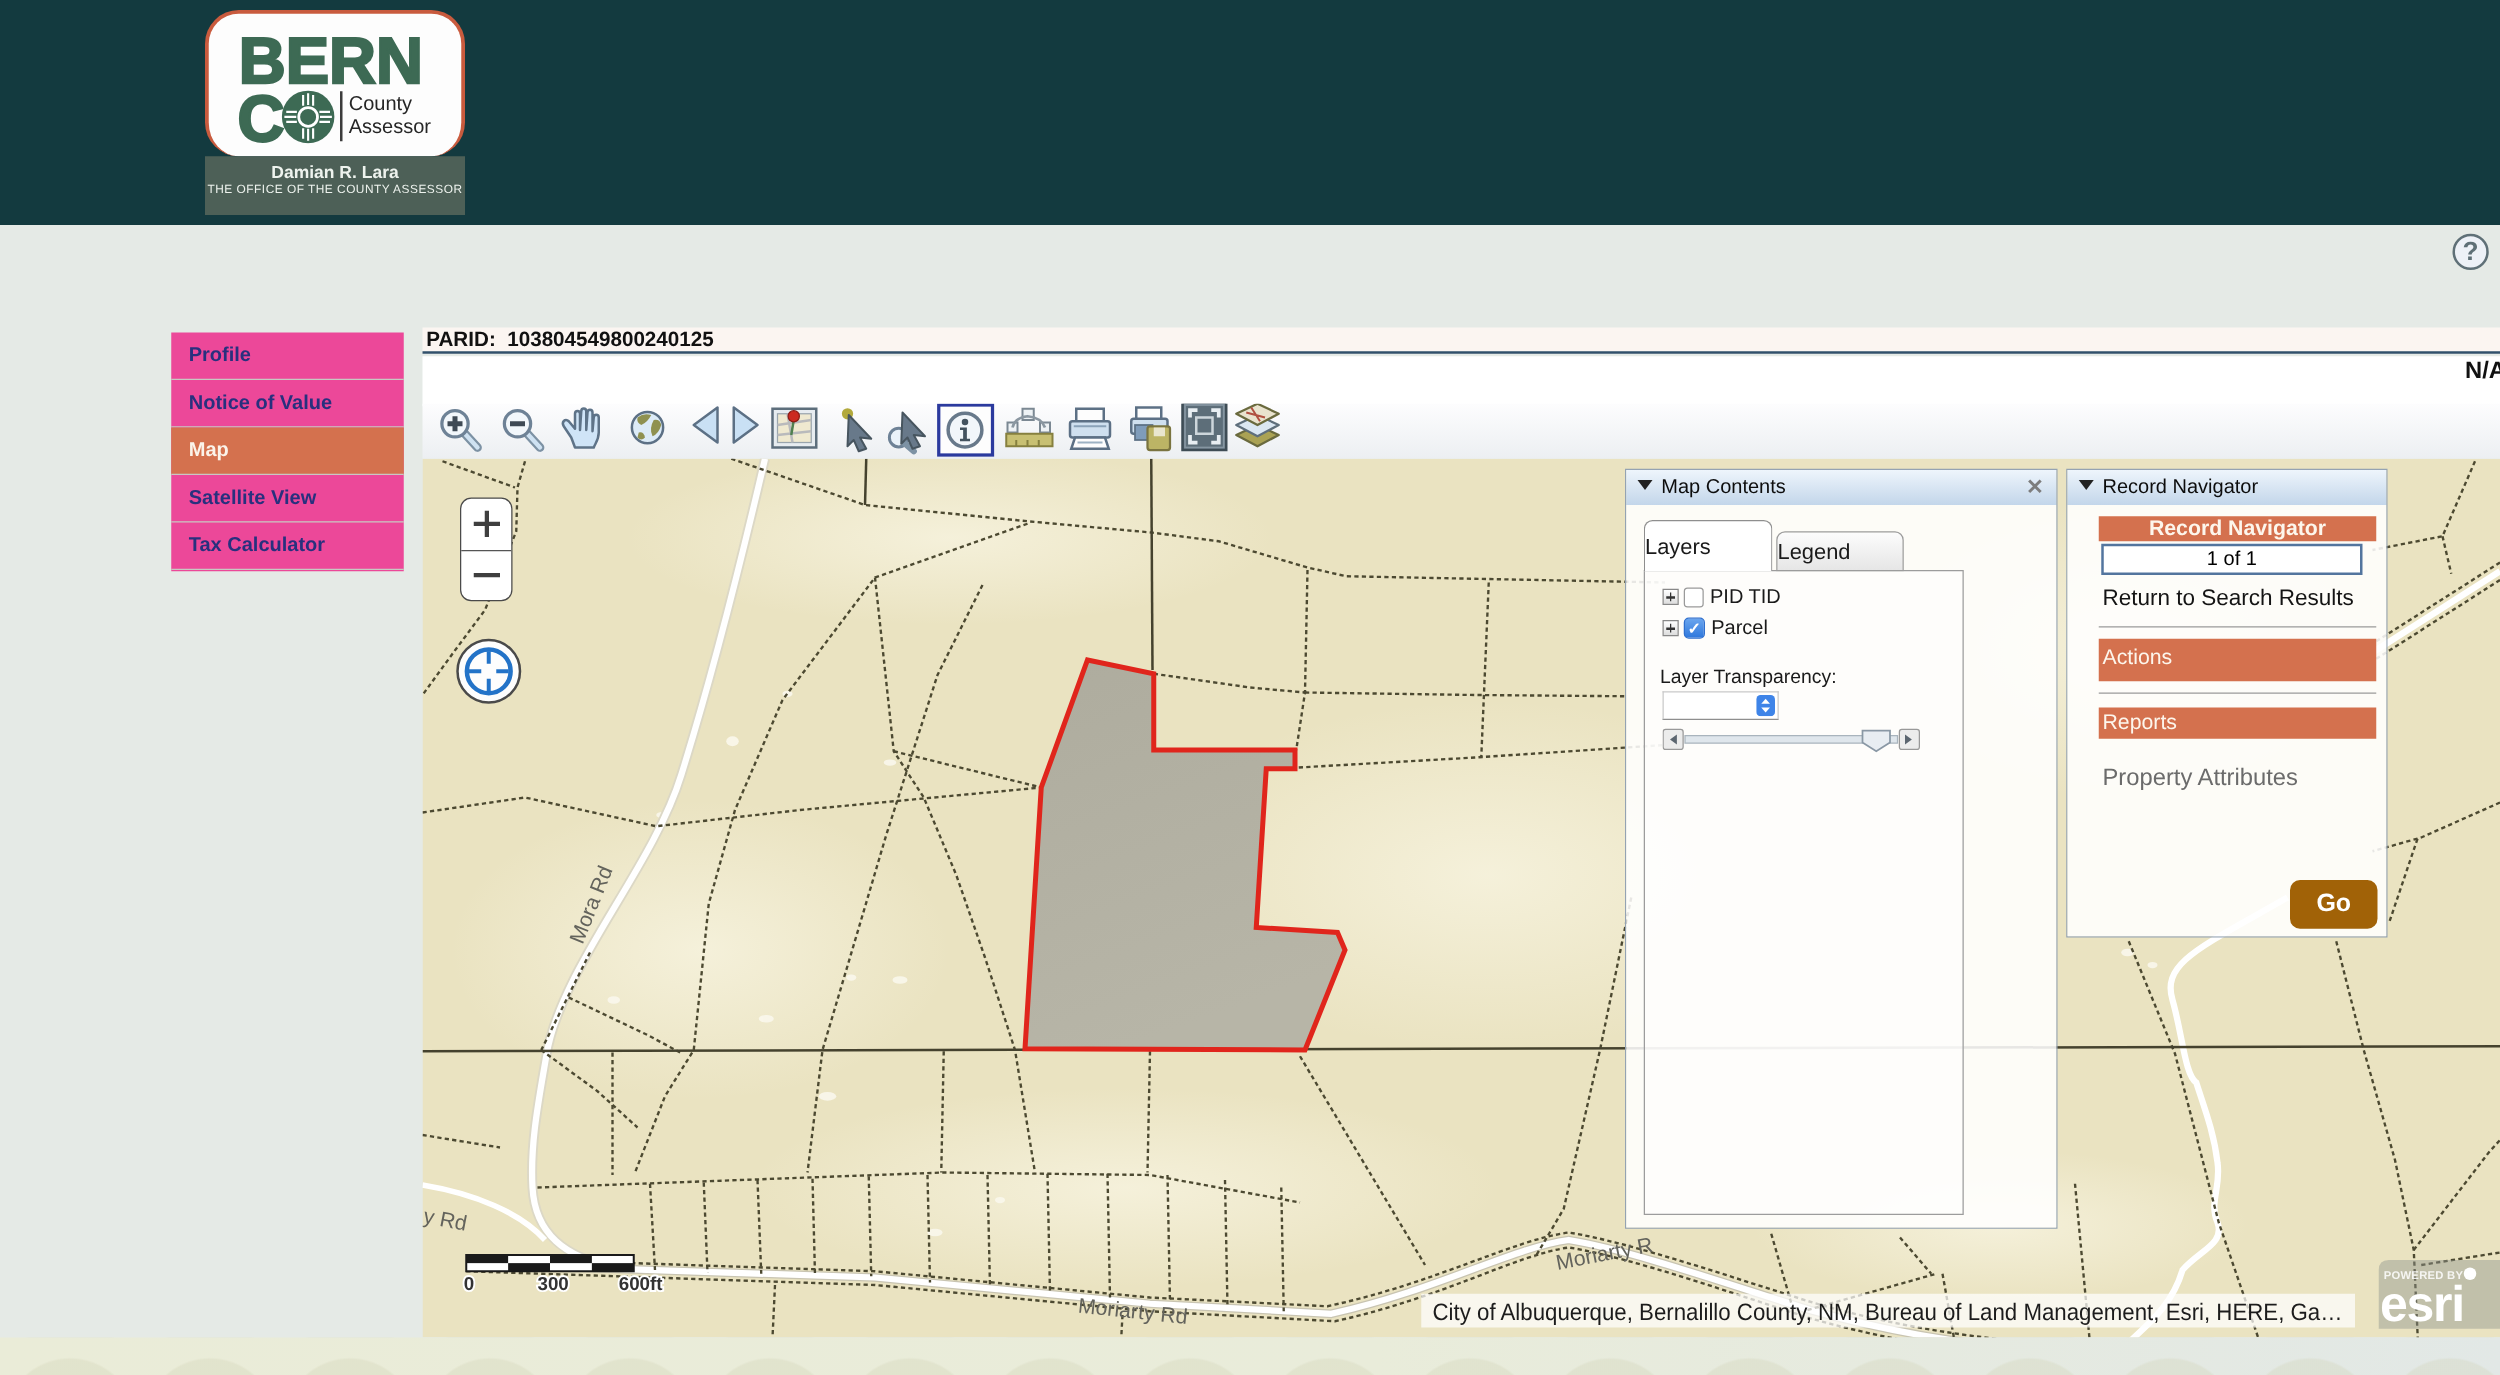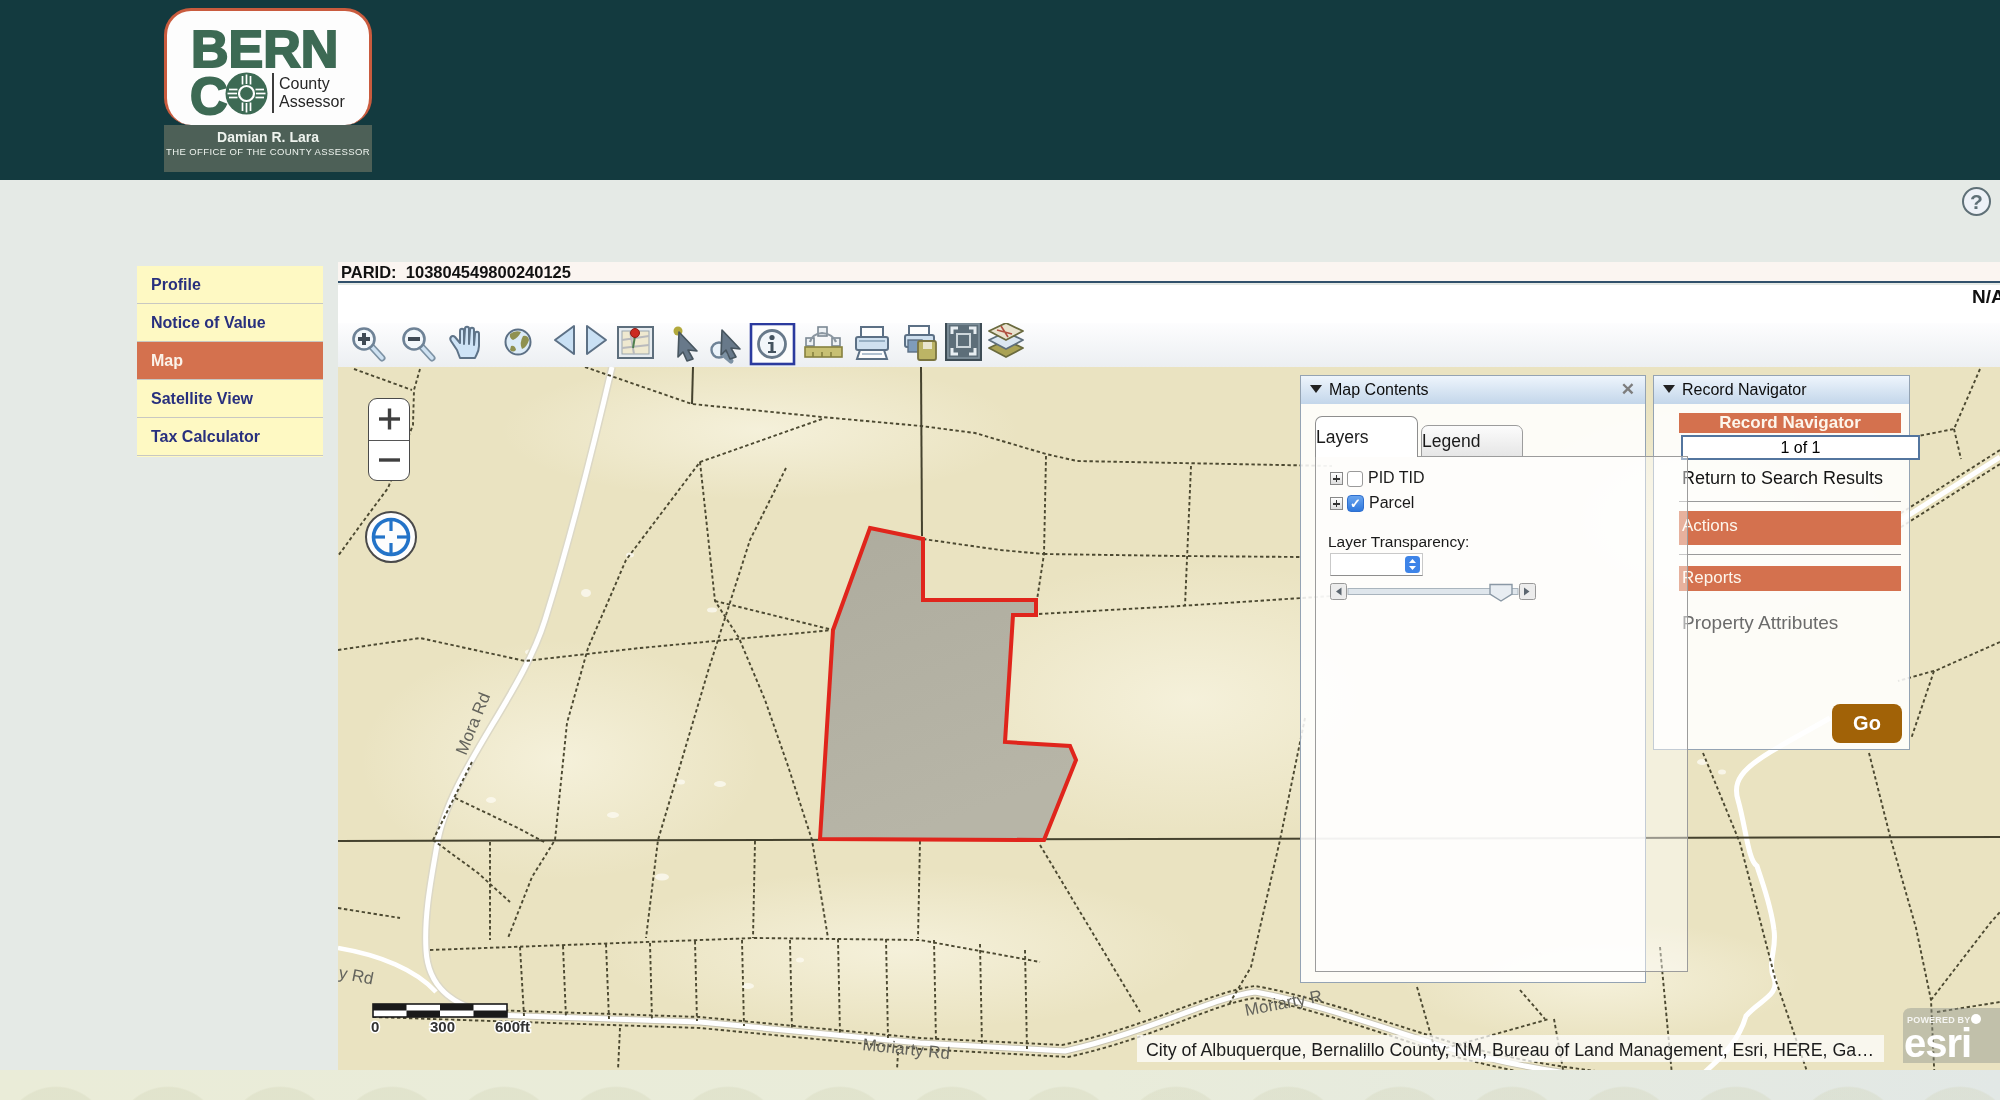--- a/index.html
+++ b/index.html
@@ -21,21 +21,21 @@
 
   #nav { position:absolute; top:91px; left:0; width:2000px; height:40px; font-weight:bold; font-size:27.5px; letter-spacing:-0.5px; }
   #nav span { position:absolute; top:0; color:#cfdae0; white-space:nowrap; transform:scaleY(1.15); transform-origin:left top; }
   #nav .active { color:#ffffff; }
 
   
   #help { position:absolute; left:1962px; top:187px; width:29px; height:29px; border:2.5px solid #5f7077; border-radius:50%;
      background:#edf1f7; color:#5f7077; font-size:21px; font-weight:bold; text-align:center; line-height:25px; }
 
   
-  #sidebar { position:absolute; left:137px; top:266px; width:186px; height:191px; background:#fef9c3; }
+  #sidebar { position:absolute; left:137px; top:266px; width:186px; height:191px; background:#ec4899; }
   .sbItem { height:38px; line-height:38px; padding-left:14px; font-size:16px; font-weight:bold; color:#28307e; border-bottom:1px solid #c8c8c2; }
   .sbItem.orange { background:#d4714e; color:#fbf3ea; border-bottom:1px solid #c8c8c2; }
 
   
   #parid { position:absolute; left:338px; top:262px; width:1662px; height:21px; background:#fbf5f1; border-bottom:2px solid #31506b;
       font-size:16.5px; font-weight:bold; color:#111; line-height:20px; padding-left:3px; }
   #ownerRow { position:absolute; left:338px; top:285px; width:1662px; height:40px; background:#ffffff; }
   #owner { position:absolute; left:3px; top:0px; font-size:17px; font-weight:bold; color:#111; letter-spacing:-0.2px; white-space:nowrap; }
   #na { position:absolute; left:1634px; top:1px; font-size:19px; font-weight:bold; color:#111; }
 
@@ -53,33 +53,33 @@
   .panel { position:absolute; border:1px solid #94a3b3; }
   .phead { height:28px; background:linear-gradient(#eef5fc,#c3d6ea); font-size:16px; color:#0d0d0d; line-height:28px; padding-left:9px; position:relative; }
   .ptri { display:inline-block; width:0; height:0; border-left:6px solid transparent; border-right:6px solid transparent; border-top:8px solid #222; margin-right:7px; vertical-align:middle; margin-top:-3px; }
   .pX { position:absolute; right:10px; top:0px; color:#7d7d7d; font-weight:bold; font-size:17px; }
   .pbody { position:absolute; left:0; top:28px; right:0; bottom:0; background:rgba(255,255,255,0.87); }
 
   #mcPanel { left:1300px; top:375px; width:346px; height:608px; }
   .tab { position:absolute; text-align:left; font-size:17.5px; color:#1a1a1a; }
   #tabLayers { left:14px; top:12px; width:103px; height:41px; background:#fff; border:1px solid #8e8e8e; border-bottom:none; border-radius:7px 7px 0 0; line-height:41px; z-index:3; }
   #tabLegend { left:120px; top:21px; width:102px; height:32px; background:linear-gradient(#fcfcfc,#e6e6e6); border:1px solid #9c9c9c; border-radius:7px 7px 0 0; line-height:30px; z-index:1; }
-  #tabBox { position:absolute; left:14px; top:52px; width:373px; height:516px; border:1px solid #9c9c9c; background:rgba(255,255,255,0.45); z-index:2; }
+  #tabBox { position:absolute; left:14px; top:52px; width:256px; height:516px; border:1px solid #9c9c9c; background:rgba(255,255,255,0.45); z-index:2; }
   .trow { position:absolute; height:18px; font-size:16px; color:#1a1a1a; }
   .plusBox { display:inline-block; width:13px; height:13px; border:1px solid #888; background:linear-gradient(#fff,#ddd); vertical-align:middle; position:relative; margin-right:4px; }
   .plusBox:before { content:""; position:absolute; left:2px; top:5px; width:7px; height:1.5px; background:#333; }
   .plusBox:after { content:""; position:absolute; left:4.8px; top:2px; width:1.5px; height:7px; background:#333; }
   .cb { display:inline-block; width:16px; height:16px; border:1px solid #9a9a9a; border-radius:3px; background:#fff; vertical-align:middle; margin-right:5px; }
   .cbBlue { display:inline-block; width:17px; height:17px; border:1px solid #2f6fce; border-radius:4px; background:linear-gradient(#6aa5ee,#2f78dd); vertical-align:middle; margin-right:5px; color:#fff; font-weight:bold; font-size:13px; text-align:center; line-height:16px; }
 
   
   #rnPanel { left:1653px; top:375px; width:257px; height:375px; }
   .obar { position:absolute; background:#d4714e; color:#fdf6ec; }
   #rnBanner { left:25px; top:9px; width:222px; height:20px; text-align:center; font-size:17px; font-weight:bold; line-height:20px; }
-  #rnInput { position:absolute; left:27px; top:31px; width:239px; height:25px; background:#fff; border:2px solid #53759e; font-size:16px; text-align:center; line-height:22px; color:#000; }
+  #rnInput { position:absolute; left:27px; top:31px; width:209px; height:25px; background:#fff; border:2px solid #53759e; font-size:16px; text-align:center; line-height:22px; color:#000; }
   #rnReturn { position:absolute; left:0px; top:64px; width:257px; text-align:center; font-size:18px; color:#141414; }
   .rnHr { position:absolute; left:25px; width:222px; height:1px; background:#9a9a9a; }
   #rnActions { left:25px; top:107px; width:222px; height:34px; font-size:17px; line-height:30px; padding-left:3px; }
   #rnReports { left:25px; top:162px; width:222px; height:25px; font-size:17px; line-height:24px; padding-left:3px; }
   #rnAttr { position:absolute; left:28px; top:208px; font-size:19px; color:#6b6b6b; }
   #rnGo { position:absolute; left:178px; top:300px; width:70px; height:39px; background:#a16207; border-radius:8px; color:#fff; font-size:20px; font-weight:bold; text-align:center; line-height:39px; }
 
   
   #bottomStrip { position:absolute; left:0; top:1070px; width:2000px; height:30px;
     background:

